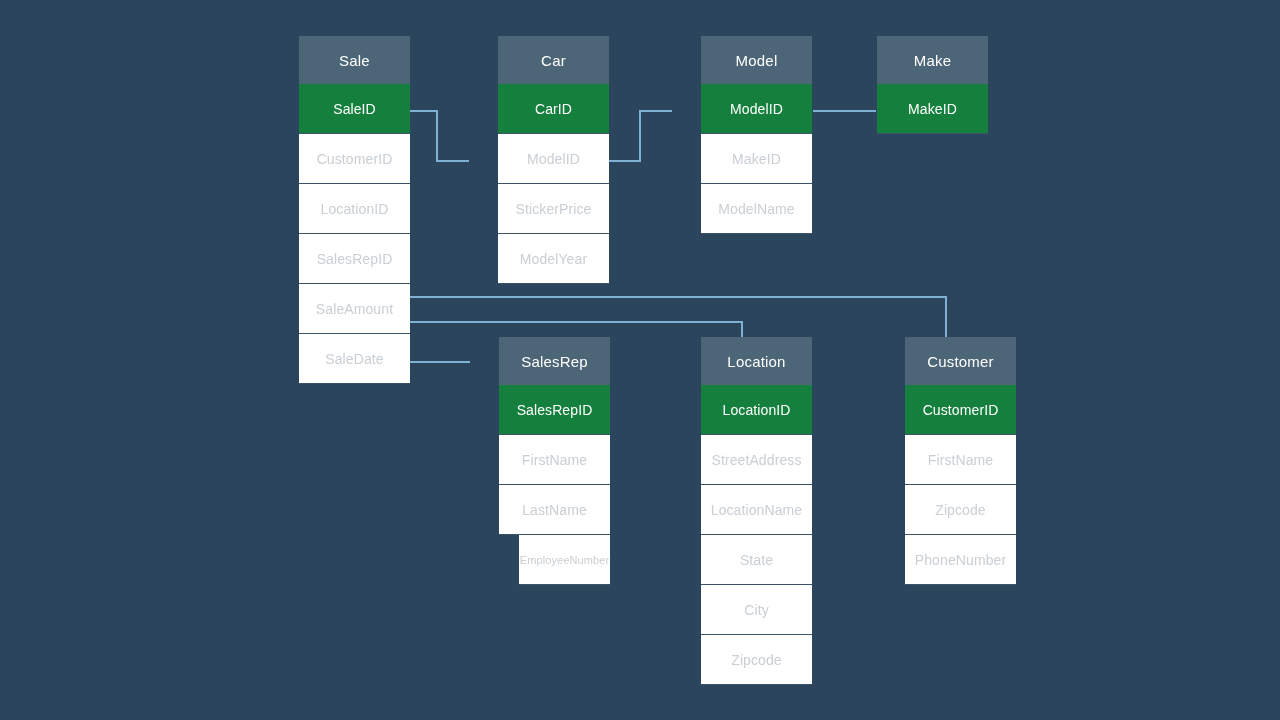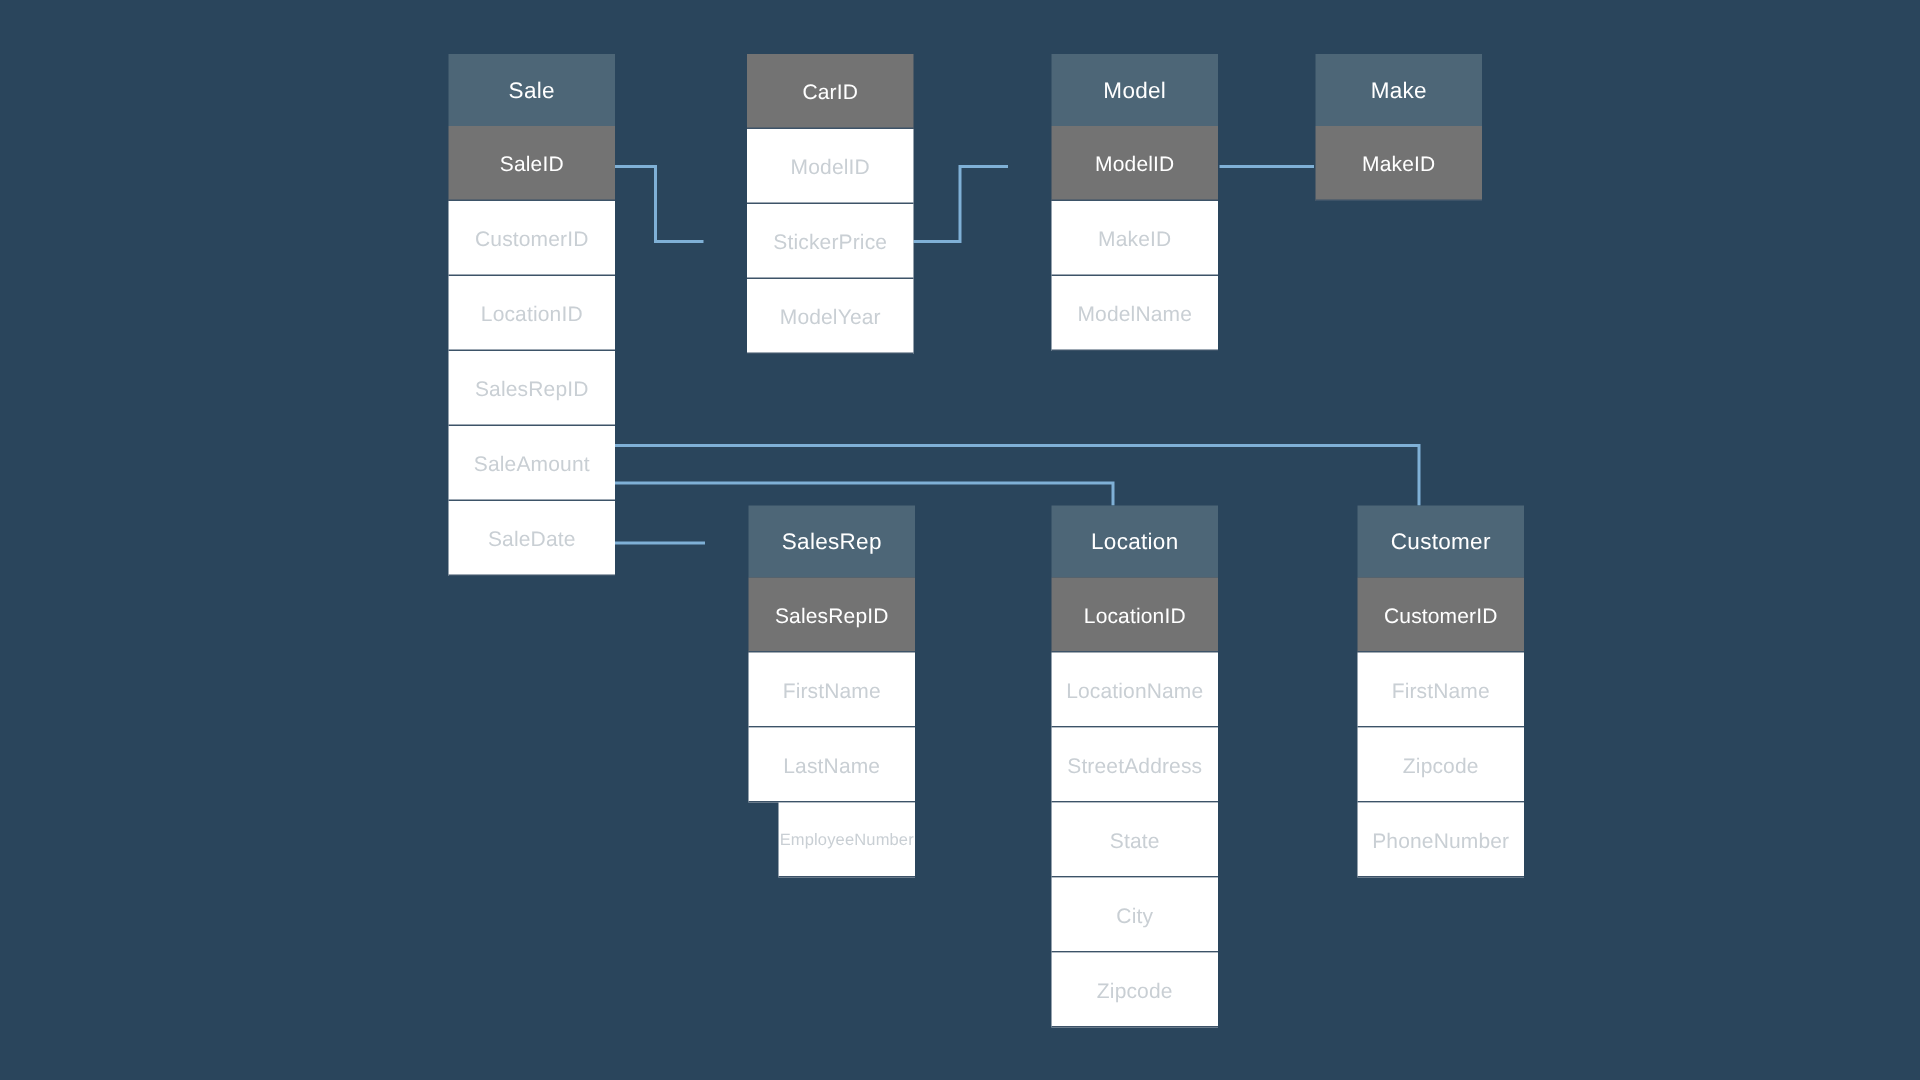--- a/index.html
+++ b/index.html
@@ -41,21 +41,21 @@
     background: #ffffff;
     color: #c9cfd4;
     font-size: 14px;
     display: flex;
     align-items: center;
     justify-content: center;
     border-bottom: 1px solid #3d5368;
     letter-spacing: 0.1px;
   }
   .entity-row.pk {
-    background: #737373;
+    background: #15803d;
     color: #ffffff;
     border-bottom: 1px solid #3d5368;
   }
   .entity-row.small {
     font-size: 11px;
     margin-left: 20px;
   }
 </style>
 </head>
 <body>
@@ -73,20 +73,21 @@
       <div class="entity" style="left: 270px; top: 36px;">
         <div class="entity-header">Sale</div>
         <div class="entity-row pk">SaleID</div>
         <div class="entity-row">CustomerID</div>
         <div class="entity-row">LocationID</div>
         <div class="entity-row">SalesRepID</div>
         <div class="entity-row">SaleAmount</div>
         <div class="entity-row">SaleDate</div>
       </div>
       <div class="entity" style="left: 469px; top: 36px;">
+        <div class="entity-header">Car</div>
         <div class="entity-row pk">CarID</div>
         <div class="entity-row">ModelID</div>
         <div class="entity-row">StickerPrice</div>
         <div class="entity-row">ModelYear</div>
       </div>
       <div class="entity" style="left: 672px; top: 36px;">
         <div class="entity-header">Model</div>
         <div class="entity-row pk">ModelID</div>
         <div class="entity-row">MakeID</div>
         <div class="entity-row">ModelName</div>
@@ -98,22 +99,22 @@
       <div class="entity" style="left: 470px; top: 337px;">
         <div class="entity-header">SalesRep</div>
         <div class="entity-row pk">SalesRepID</div>
         <div class="entity-row">FirstName</div>
         <div class="entity-row">LastName</div>
         <div class="entity-row small">EmployeeNumber</div>
       </div>
       <div class="entity" style="left: 672px; top: 337px; border-radius: 21px;">
         <div class="entity-header">Location</div>
         <div class="entity-row pk">LocationID</div>
+        <div class="entity-row">StreetAddress</div>
         <div class="entity-row">LocationName</div>
-        <div class="entity-row">StreetAddress</div>
         <div class="entity-row">State</div>
         <div class="entity-row">City</div>
         <div class="entity-row">Zipcode</div>
       </div>
       <div class="entity" style="left: 876px; top: 337px; border-radius: 10px;">
         <div class="entity-header">Customer</div>
         <div class="entity-row pk">CustomerID</div>
         <div class="entity-row">FirstName</div>
         <div class="entity-row">Zipcode</div>
         <div class="entity-row">PhoneNumber</div>

